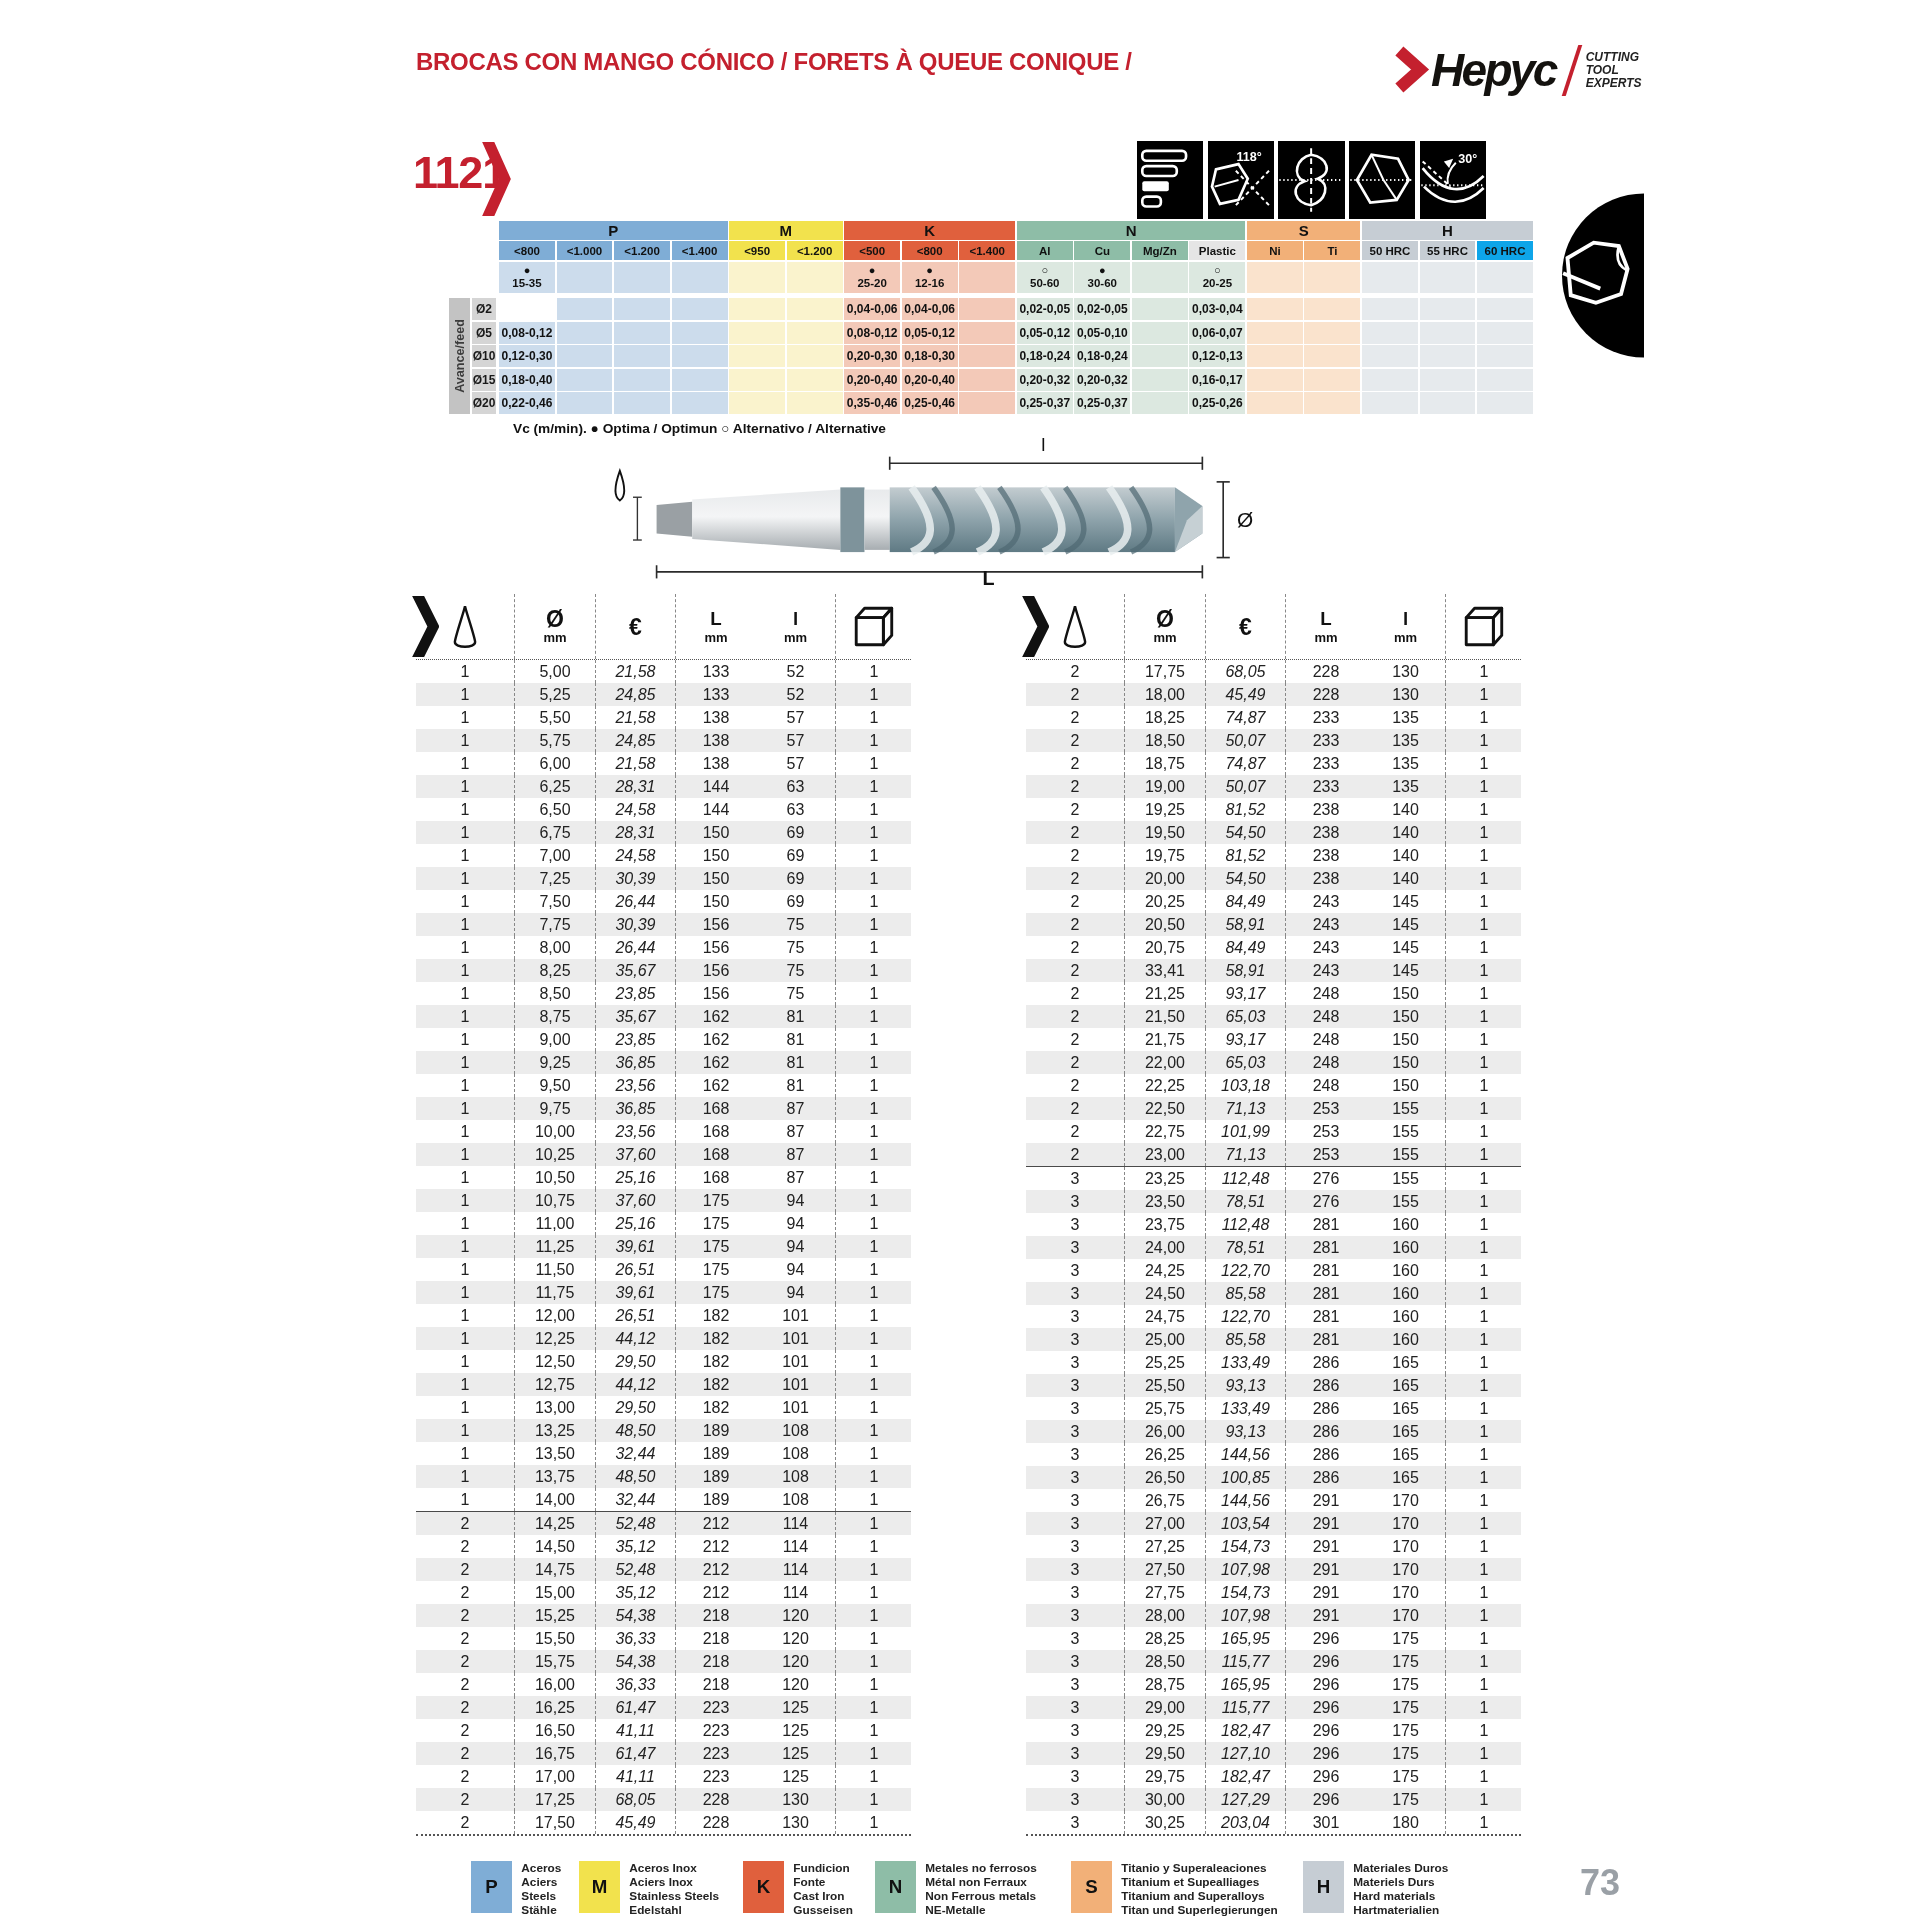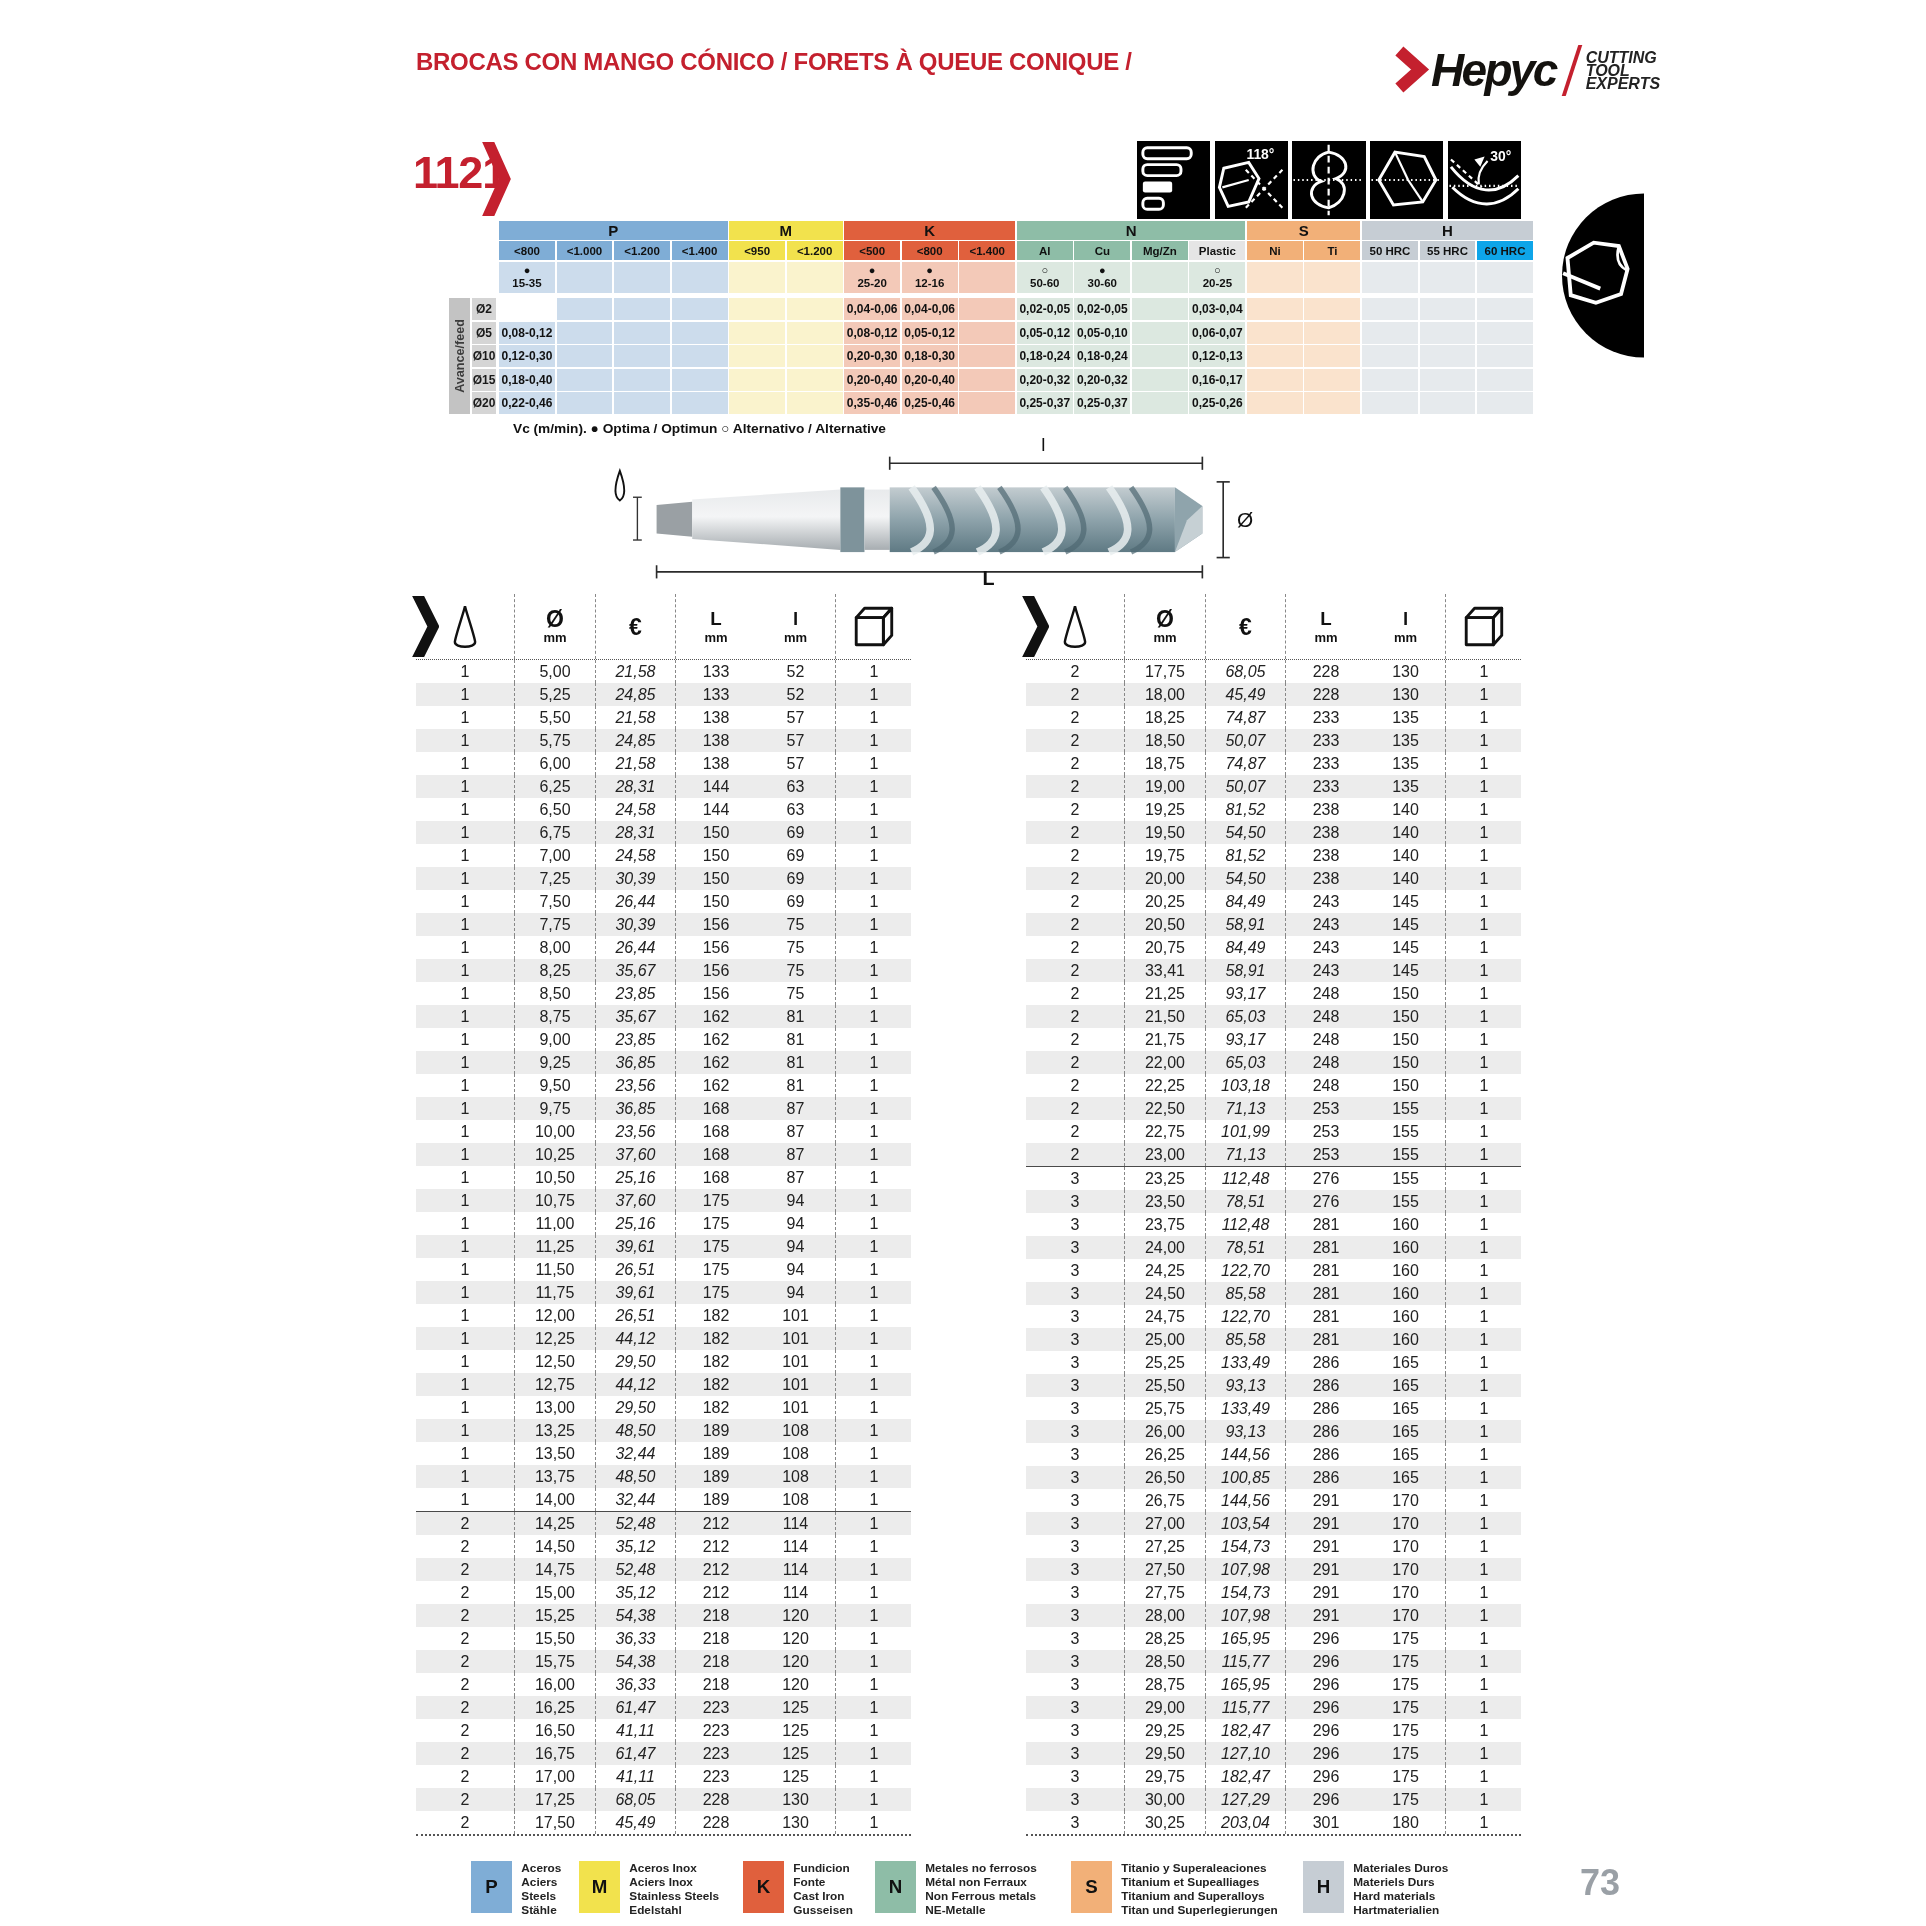--- a/index.html
+++ b/index.html
@@ -6,30 +6,30 @@
   #page{position:relative;width:1926px;height:1926px;background:#fff;overflow:hidden;
         font-family:"Liberation Sans",sans-serif;color:#1a1a1a;}
 
   
   .title{position:absolute;left:416px;top:46px;font-size:24px;line-height:32px;
          font-weight:bold;color:#c4202e;letter-spacing:-0.3px;}
   .logo{position:absolute;left:1395px;top:43px;display:flex;align-items:center;}
   .logo-brand{font-size:46px;font-weight:bold;font-style:italic;color:#14120f;
               letter-spacing:-2.7px;line-height:49px;}
   .logo-slash{width:3.8px;height:51px;background:#c4202e;transform:skewX(-18deg);margin:0 12px 0 14.3px;}
-  .logo-tag{font-size:16px;line-height:13px;font-style:italic;font-weight:bold;color:#222;}
+  .logo-tag{font-size:12px;line-height:13px;font-style:italic;font-weight:bold;color:#222;}
 
   
   .code{position:absolute;left:413px;top:147px;font-size:45px;font-weight:bold;color:#c4202e;
         letter-spacing:-1.1px;}
   .code-chev{position:absolute;left:481px;top:142px;}
   .bar{position:absolute;left:513px;top:141px;width:619px;height:78px;background:#000;
        display:flex;align-items:center;}
   .bar-title{color:#fff;font-size:32px;font-weight:bold;padding-left:43px;letter-spacing:0.5px;}
-  .band-icons{position:absolute;left:1137px;top:141px;width:384px;height:78px;display:flex;gap:4.4px;}
+  .band-icons{position:absolute;left:1137px;top:141px;width:349px;height:78px;display:flex;gap:4.4px;}
   .bicon{flex:1;background:#000;}
   .bicon svg{width:100%;height:100%;}
   .tab-circle{position:absolute;left:1562px;top:192px;}
 
   
   .mgrid{position:absolute;left:499px;width:1034px;display:grid;
          grid-template-columns:repeat(18,1fr);gap:1.6px;}
   #mhead{top:221px;grid-template-rows:18.7px 18.7px 31px;}
   #mfeed{top:298px;grid-template-rows:repeat(5,22px);}
   .mcell{display:flex;flex-direction:column;align-items:center;justify-content:center;

